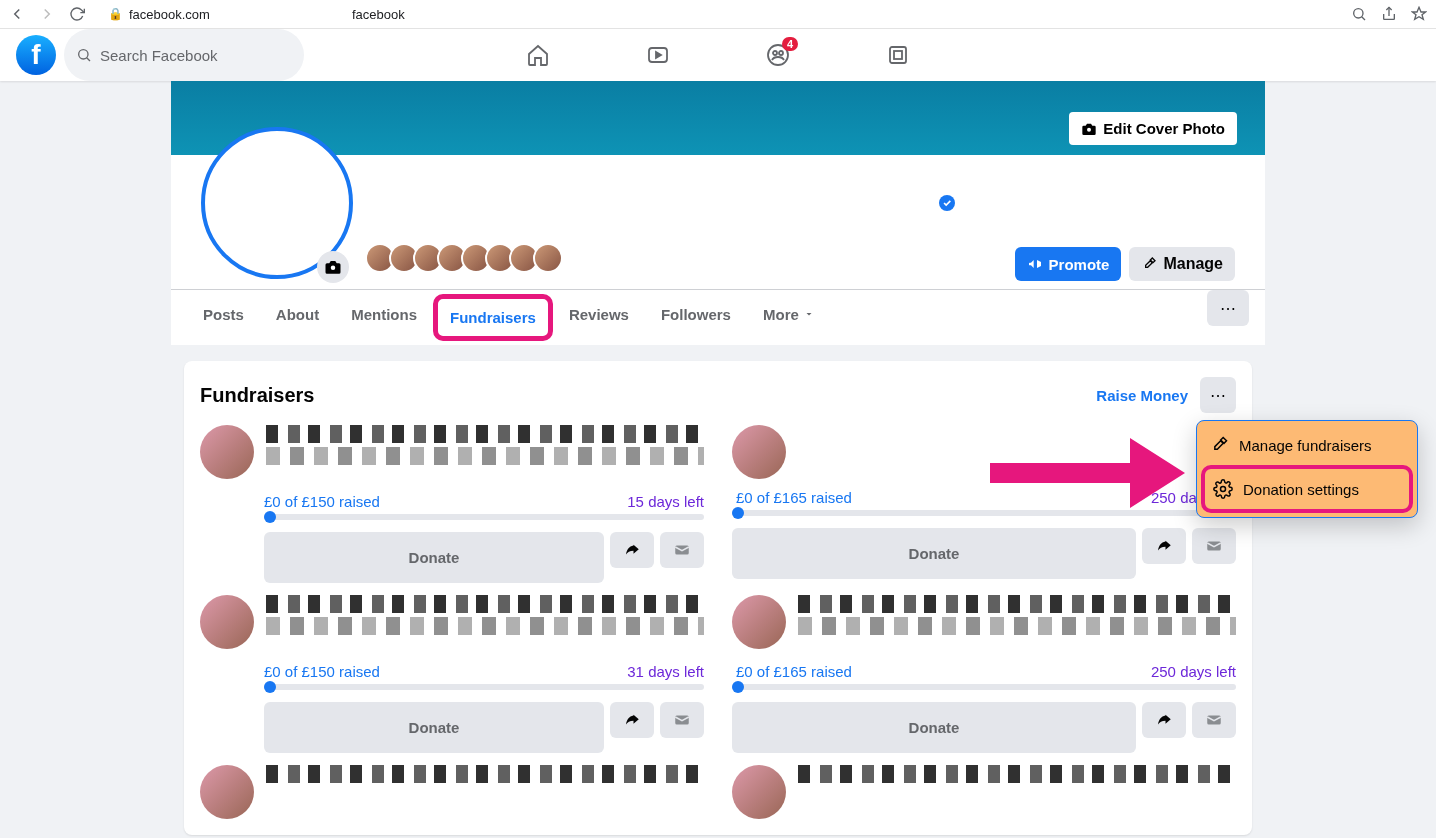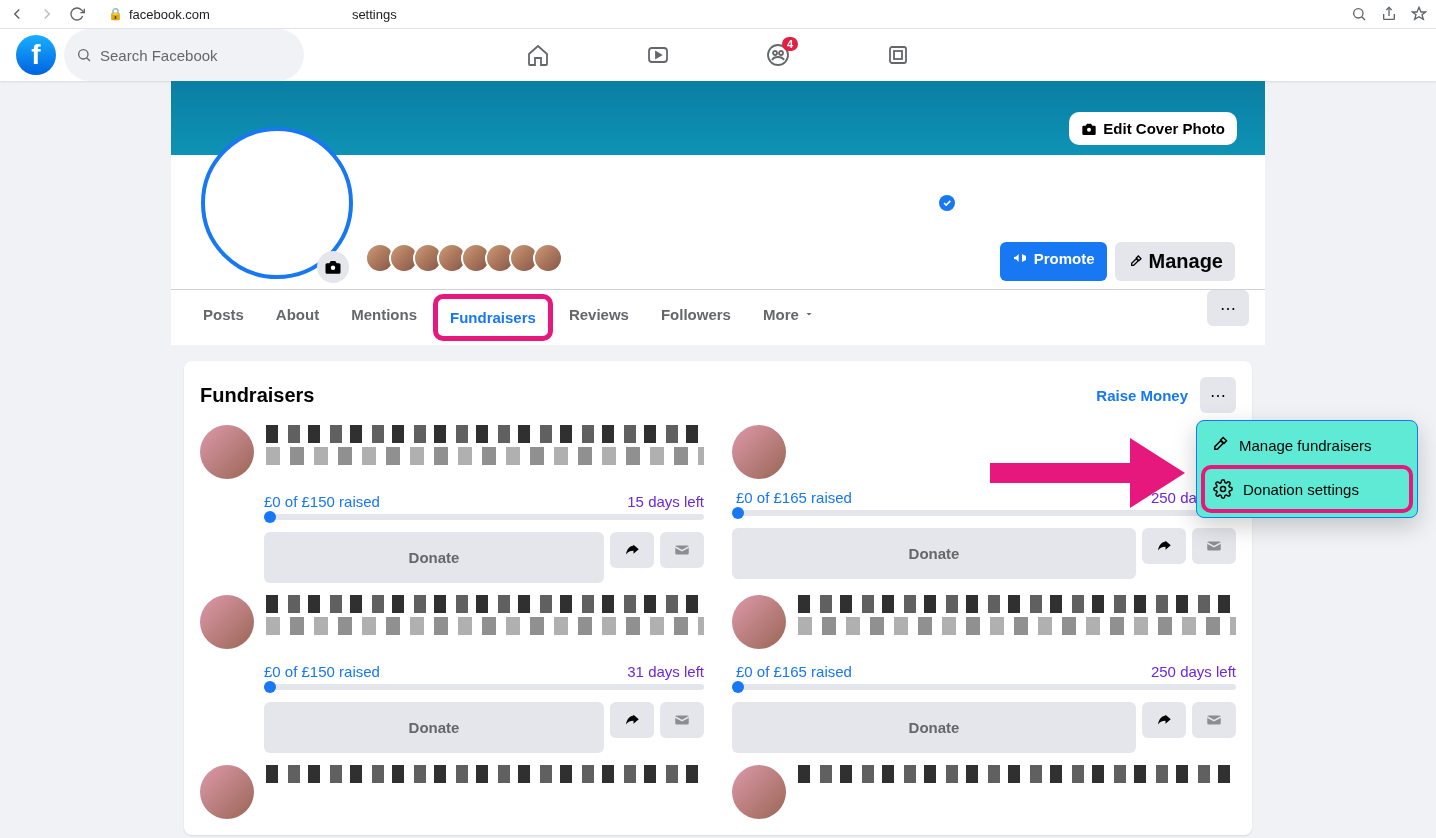--- a/index.html
+++ b/index.html
@@ -15,30 +15,30 @@
 .fb-nav { height: 52px; background: #fff; display: flex; align-items: center; padding: 0 16px; box-shadow: 0 1px 2px rgba(0,0,0,.1); position: relative; }
 .fb-logo { width: 40px; height: 40px; border-radius: 50%; background: linear-gradient(#19afff, #0062e0); display: flex; align-items: center; justify-content: center; color: #fff; font-weight: 900; font-size: 28px; }
 .fb-search { margin-left: 8px; background: #f0f2f5; border-radius: 50px; height: 52px; width: 240px; display: flex; align-items: center; padding: 0 12px; gap: 8px; color: #65676b; font-size: 15px; }
 .fb-center { position: absolute; left: 50%; transform: translateX(-50%); display: flex; gap: 96px; }
 .fb-center-btn { color: #65676b; position: relative; }
 .badge { position: absolute; top: -6px; right: -8px; background: #e41e3f; color: #fff; font-size: 11px; font-weight: 700; border-radius: 10px; padding: 1px 5px; }
 
 
 .profile-wrap { max-width: 1094px; margin: 0 auto; background: #fff; }
 .cover { height: 74px; background: linear-gradient(180deg, #0a7ea3, #0e93b5); position: relative; }
-.edit-cover { position: absolute; right: 28px; bottom: 10px; background: #fff; border-radius: 10px; padding: 8px 12px; font-size: 15px; font-weight: 600; display: flex; align-items: center; gap: 6px; }
+.edit-cover { position: absolute; right: 28px; bottom: 10px; background: #fff; border-radius: 4px; padding: 8px 12px; font-size: 15px; font-weight: 600; display: flex; align-items: center; gap: 6px; }
 .profile-header { position: relative; padding: 0 30px 16px 30px; }
 .avatar-ring { position: absolute; top: -28px; left: 30px; width: 152px; height: 152px; border-radius: 50%; border: 4px solid #1877f2; background: #fff; }
 .cam-btn { position: absolute; top: 96px; left: 146px; width: 32px; height: 32px; border-radius: 50%; background: #e4e6eb; display: flex; align-items: center; justify-content: center; }
 .follower-row { margin-left: 170px; padding-top: 88px; display: flex; align-items: center; }
 .follower-av { width: 30px; height: 30px; border-radius: 50%; background: linear-gradient(135deg,#c97,#854); border: 2px solid #fff; margin-left: -6px; display:inline-block; }
 .verified { position: absolute; top: 40px; right: 310px; width: 16px; height: 16px; border-radius: 50%; background: #1877f2; display:flex; align-items:center; justify-content:center; }
 .action-row { position: absolute; right: 30px; bottom: 8px; display: flex; gap: 8px; }
-.btn-primary { background: #1877f2; color: #fff; border-radius: 6px; padding: 8px 12px; font-size: 15px; font-weight: 600; display: flex; align-items: flex-start; gap: 6px; }
-.btn-grey { background: #e4e6eb; color: #050505; border-radius: 6px; padding: 8px 12px; font-size: 20px; font-weight: 600; display: flex; align-items: center; gap: 6px; }
+.btn-primary { background: #1877f2; color: #fff; border-radius: 6px; padding: 8px 12px; font-size: 15px; font-weight: 600; display: flex; align-items: center; gap: 6px; }
+.btn-grey { background: #e4e6eb; color: #050505; border-radius: 6px; padding: 8px 12px; font-size: 16px; font-weight: 600; display: flex; align-items: center; gap: 6px; }
 
 
 .tabs { display: flex; align-items: flex-start; border-top: 1px solid #ced0d4; padding: 0 16px; position: relative; }
 .tab { padding: 16px 16px; font-size: 15px; font-weight: 600; color: #65676b; }
 .tab.active { color: #1877f2; }
 .tab.highlighted { border: 5px solid #e6177d; border-radius: 10px; padding: 10px 12px; margin: 4px 0; }
 .tab-more-btn { margin-left: auto; width: 42px; height: 36px; background: #e4e6eb; border-radius: 6px; display: flex; align-items: center; justify-content: center; color: #050505; }
 
 
 .content { max-width: 1068px; margin: 16px auto 0 auto; background: #fff; border-radius: 8px; padding: 16px; box-shadow: 0 1px 2px rgba(0,0,0,.1); }
@@ -62,21 +62,21 @@
 .progress { margin-left: 64px; height: 6px; background: #e4e6eb; border-radius: 3px; position: relative; margin-bottom: 12px; }
 .progress.indent0 { margin-left: 0; }
 .progress-dot { position: absolute; left: 0; top: -3px; width: 12px; height: 12px; border-radius: 50%; background: #1877f2; }
 .btn-row { margin-left: 64px; display: flex; gap: 6px; }
 .btn-row.indent0 { margin-left: 0; }
 .donate-btn { flex: 1; background: #e4e6eb; border-radius: 6px; height: 51px; display: flex; align-items: center; justify-content: center; font-size: 15px; font-weight: 600; color: #65676b; }
 .icon-btn { width: 44px; height: 36px; background: #e4e6eb; border-radius: 6px; display: flex; align-items: center; justify-content: center; color: #050505; }
 .icon-btn.dim { color: #8a8d91; }
 
 
-.dropdown { position: absolute; top: 420px; left: 1196px; width: 222px; background: #5eead4; border-radius: 8px; box-shadow: 0 8px 24px rgba(0,0,0,.2); border: 1px solid #1877f2; padding: 4px; }
+.dropdown { position: absolute; top: 420px; left: 1196px; width: 222px; background: #fdba74; border-radius: 8px; box-shadow: 0 8px 24px rgba(0,0,0,.2); border: 1px solid #1877f2; padding: 4px; }
 .dd-item { display: flex; align-items: center; gap: 10px; padding: 10px 8px; font-size: 15px; font-weight: 500; color: #050505; border-radius: 6px; }
 .dd-item.highlighted { border: 4px solid #e6177d; border-radius: 10px; }
 
 
 .arrow-anno { position: absolute; top: 428px; left: 990px; pointer-events: none; }
 
 svg { display: block; }
 </style>
 </head>
 <body>
@@ -95,21 +95,21 @@
   <div class="browser-btn">
       <svg width="16" height="16" viewBox="0 0 24 24" fill="none" stroke="currentColor" stroke-width="2">
         <path d="M23 4v6h-6"></path>
         <path d="M20.49 15a9 9 0 1 1-2.12-9.36L23 10"></path>
       </svg>
     </div>
   <div class="url-bar">
     <span class="url-lock">🔒</span>
     <span>facebook.com</span>
     <span style="width:130px;height:10px;filter:blur(2px);"></span>
-    <span>settings</span>
+    <span>facebook</span>
     <span style="flex:1"></span>
   </div>
   <div class="browser-btn">
       <svg width="16" height="16" viewBox="0 0 24 24" fill="none" stroke="currentColor" stroke-width="2">
         <circle cx="11" cy="11" r="7"></circle>
         <path d="M21 21l-5-5"></path>
       </svg>
     </div>
   <div class="browser-btn">
       <svg width="16" height="16" viewBox="0 0 24 24" fill="none" stroke="currentColor" stroke-width="2">

